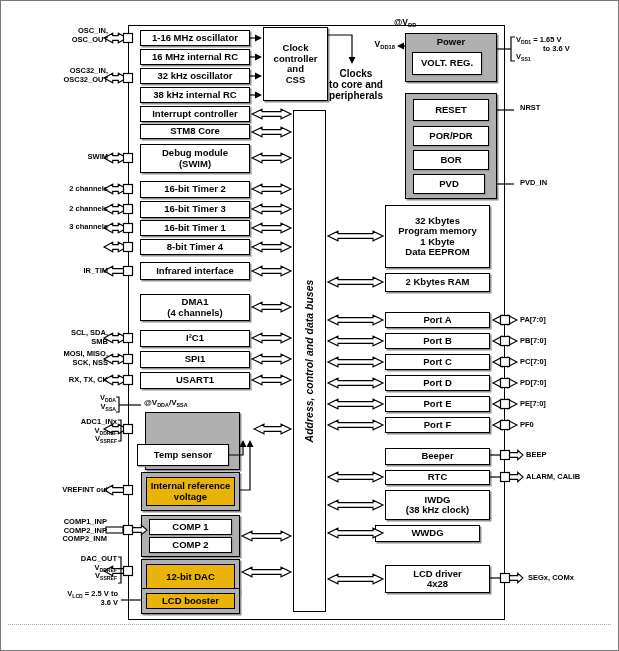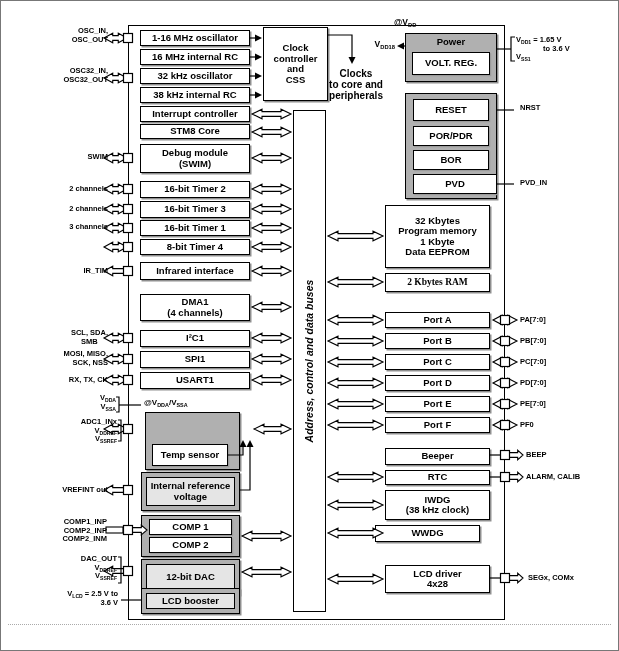--- a/index.html
+++ b/index.html
@@ -17,21 +17,21 @@
   #blocks,#labels{position:absolute;inset:0;}
   #blocks{z-index:1;}
   #wires{position:absolute;inset:0;z-index:2;pointer-events:none;}
   #labels{z-index:3;}
   .box,.gray,.framed{position:absolute;box-sizing:border-box;border:1.4px solid #000;}
   .box{background:#fff;box-shadow:1.5px 1.5px 0 #8f8f8f;display:flex;align-items:center;
        justify-content:center;text-align:center;}
   .box.flat{box-shadow:1.2px 1.2px 0 #9b9b9b;}
   .gray{background:#b0b0b0;box-shadow:1.5px 1.5px 0 #8f8f8f;}
   .framed{background:#b0b0b0;box-shadow:1.5px 1.5px 0 #8f8f8f;}
-  .framed .inner{position:absolute;inset:4px;background:#e5e5e5;border:1.2px solid #000;
+  .framed .inner{position:absolute;inset:4px;background:#eab308;border:1.2px solid #000;
        display:flex;align-items:center;justify-content:center;text-align:center;}
   .blbl{font-weight:bold;font-size:9.5px;line-height:10.5px;color:#000;white-space:nowrap;}
   .gtop{position:absolute;top:3px;left:0;right:0;text-align:center;}
   .sig{position:absolute;font-weight:bold;font-size:7.5px;line-height:8.6px;
        color:#000;white-space:nowrap;}
   .sig .ln{display:block;}
   sub{font-size:68%;vertical-align:-2px;line-height:0;}
 </style>
 </head>
 <body>
@@ -90,40 +90,40 @@
       </div>
       <div class="box" style="left: 140px; top: 372px; width: 110px; height: 17px;">
         <span class="blbl">USART1</span>
       </div>
       <div class="box" style="left: 263px; top: 27px; width: 65px; height: 74px;">
         <span class="blbl">Clock<br>controller<br>and<br>CSS</span>
       </div>
       <div class="gray" style="left: 405px; top: 33px; width: 92px; height: 49px;">
         <span class="blbl gtop">Power</span>
       </div>
-      <div class="box flat" style="left: 412px; top: 52px; width: 78px; height: 23px;">
+      <div class="box flat" style="left: 412px; top: 52px; width: 70px; height: 23px;">
         <span class="blbl">VOLT. REG.</span>
       </div>
       <div class="gray" style="left: 405px; top: 93px; width: 92px; height: 106px;"></div>
       <div class="box flat" style="left: 413px; top: 99px; width: 76px; height: 22px;">
         <span class="blbl">RESET</span>
       </div>
       <div class="box flat" style="left: 413px; top: 126px; width: 76px; height: 20px;">
         <span class="blbl">POR/PDR</span>
       </div>
       <div class="box flat" style="left: 413px; top: 150px; width: 76px; height: 20px;">
         <span class="blbl">BOR</span>
       </div>
-      <div class="box flat" style="left: 413px; top: 174px; width: 84px; height: 20px;">
+      <div class="box flat" style="left: 413px; top: 174px; width: 72px; height: 20px;">
         <span class="blbl">PVD</span>
       </div>
       <div class="box" style="left: 385px; top: 205px; width: 105px; height: 63px;">
         <span class="blbl">32 Kbytes<br>Program memory<br>1 Kbyte<br>Data EEPROM</span>
       </div>
-      <div class="box" style="left: 385px; top: 273px; width: 105px; height: 19px; font-family: Liberation Serif, serif;">
+      <div class="box" style="left: 385px; top: 273px; width: 105px; height: 19px;">
         <span class="blbl">2 Kbytes RAM</span>
       </div>
       <div class="box" style="left: 385px; top: 312px; width: 105px; height: 16px;">
         <span class="blbl">Port A</span>
       </div>
       <div class="box" style="left: 385px; top: 333px; width: 105px; height: 16px;">
         <span class="blbl">Port B</span>
       </div>
       <div class="box" style="left: 385px; top: 354px; width: 105px; height: 16px;">
         <span class="blbl">Port C</span>
@@ -146,21 +146,21 @@
       <div class="box" style="left: 385px; top: 490px; width: 105px; height: 30px;">
         <span class="blbl">IWDG<br>(38 kHz clock)</span>
       </div>
       <div class="box" style="left: 375px; top: 525px; width: 105px; height: 17px;">
         <span class="blbl">WWDG</span>
       </div>
       <div class="box" style="left: 385px; top: 565px; width: 105px; height: 28px;">
         <span class="blbl">LCD driver<br>4x28</span>
       </div>
       <div class="gray" style="left: 145px; top: 412px; width: 95px; height: 58px;"></div>
-      <div class="box flat" style="left: 152px; top: 444px; width: 76px; height: 22px;">
+      <div class="box flat" style="left: 137px; top: 444px; width: 92px; height: 22px;">
         <span class="blbl">Temp sensor</span>
       </div>
       <div class="framed" style="left: 141px; top: 472px; width: 99px; height: 39px;">
         <div class="inner">
           <span class="blbl">Internal reference<br>voltage</span>
         </div>
       </div>
       <div class="gray" style="left: 141px; top: 515px; width: 99px; height: 42px;"></div>
       <div class="box flat" style="left: 149px; top: 519px; width: 83px; height: 16px;">
         <span class="blbl">COMP 1</span>
@@ -302,21 +302,21 @@
       </div>
       <div class="sig" style="top: 205px; right: 511px; text-align: right;">
         <span class="ln">2 channels</span>
       </div>
       <div class="sig" style="top: 223px; right: 511px; text-align: right;">
         <span class="ln">3 channels</span>
       </div>
       <div class="sig" style="top: 267px; right: 511px; text-align: right;">
         <span class="ln">IR_TIM</span>
       </div>
-      <div class="sig" style="top: 329px; right: 511px; text-align: center;">
+      <div class="sig" style="top: 329px; right: 511px; text-align: right;">
         <span class="ln">SCL, SDA,</span>
         <span class="ln">SMB</span>
       </div>
       <div class="sig" style="top: 350px; right: 511px; text-align: right;">
         <span class="ln">MOSI, MISO,</span>
         <span class="ln">SCK, NSS</span>
       </div>
       <div class="sig" style="top: 376px; right: 511px; text-align: right; padding-left: 8px;">
         <span class="ln">RX, TX, CK</span>
       </div>

